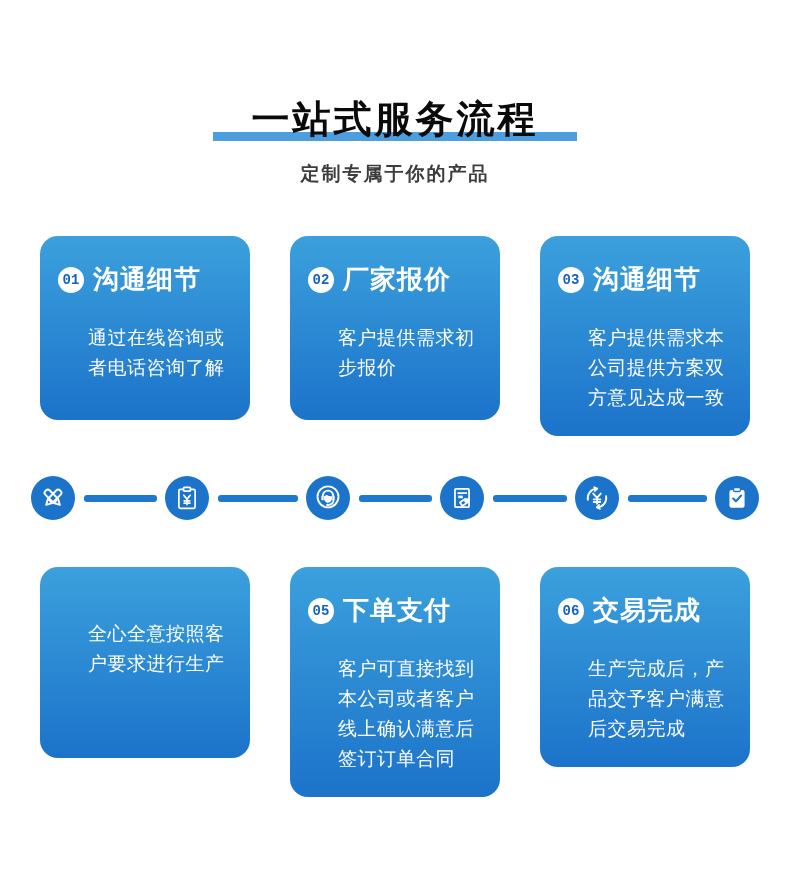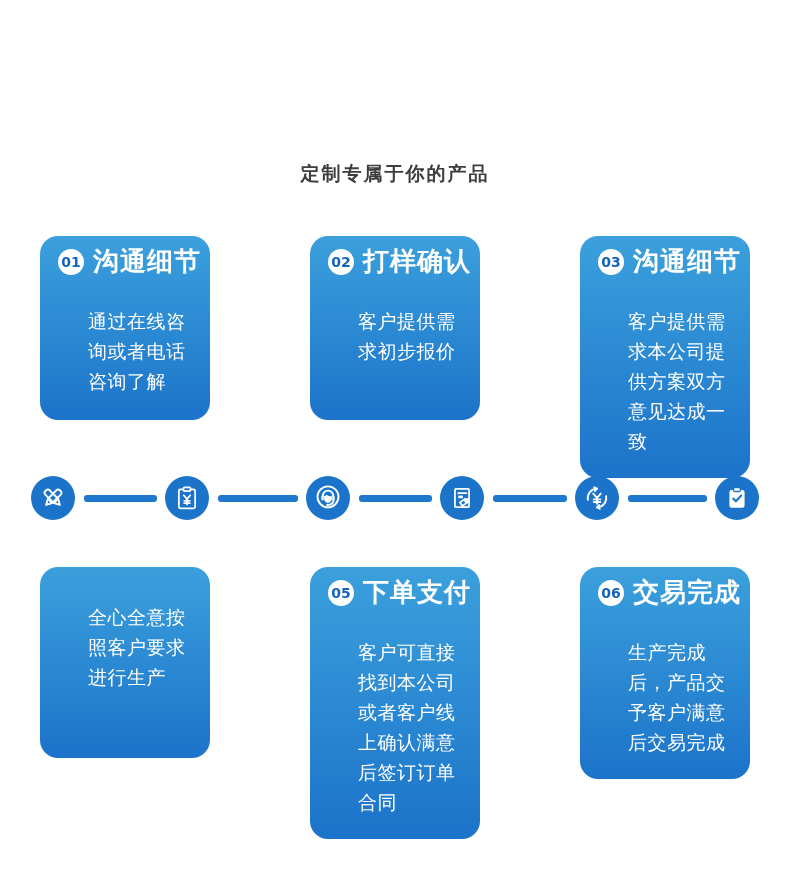--- a/index.html
+++ b/index.html
@@ -36,24 +36,25 @@
   }
 
   
   .card-row {
     position: absolute; left: 40px; width: 710px;
     display: flex; justify-content: space-between; align-items: flex-start;
   }
   .row-1 { top: 236px; }
   .row-2 { top: 567px; }
   .step-card {
-    width: 170px; border-radius: 18px;
+    width: 210px; border-radius: 18px;
     background: linear-gradient(180deg, #3ba0dc 0%, #1c73ca 100%);
     color: #ffffff;
-    padding: 8px 12px 22px 18px;
+    padding: 26px 12px 22px 18px;
+    font-family: Liberation Mono, monospace;
   }
   .card-head { display: flex; align-items: center; }
   .step-badge {
     flex: 0 0 auto;
     width: 26px; height: 26px; border-radius: 50%;
     background: #ffffff; color: #1463be;
     font-size: 14px; font-weight: 700;
     display: flex; align-items: center; justify-content: center;
     margin-right: 9px;
   }
@@ -93,34 +94,40 @@
   .p4 { left: 440px; }
   .p5 { left: 575px; }
   .p6 { left: 715px; }
   .icon-circle svg { display: block; }
 </style>
 </head>
 <body>
 
 <div class="page">
 
+  <div class="title-wrap">
+    <div class="title-inner">
+      <div class="title-bar"></div>
+      <div class="title-text">一站式服务流程</div>
+    </div>
+  </div>
   <div class="subtitle">定制专属于你的产品</div>
 
   <div class="card-row row-1">
     <div class="step-card h-184">
       <div class="card-head">
         <div class="step-badge">01</div>
         <div class="step-title">沟通细节</div>
       </div>
       <div class="step-desc">通过在线咨询或者电话咨询了解</div>
     </div>
     <div class="step-card h-184">
       <div class="card-head">
         <div class="step-badge">02</div>
-        <div class="step-title">打样确认</div>
+        <div class="step-title">厂家报价</div>
       </div>
       <div class="step-desc">客户提供需求初步报价</div>
     </div>
     <div class="step-card h-197">
       <div class="card-head">
         <div class="step-badge">03</div>
         <div class="step-title">沟通细节</div>
       </div>
       <div class="step-desc">客户提供需求本公司提供方案双方意见达成一致</div>
     </div>

